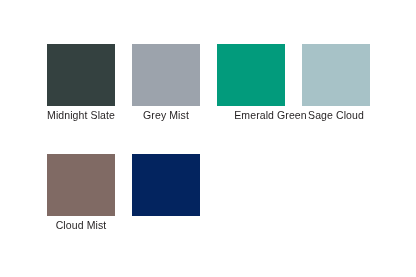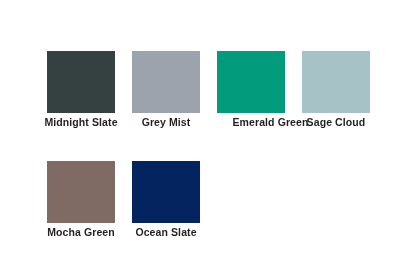--- a/index.html
+++ b/index.html
@@ -16,27 +16,26 @@
   }
   #palette-board {
     position: relative;
     width: 416px;
     height: 277px;
     background: #ffffff;
   }
   .swatch-grid {
     position: absolute;
     left: 47px;
-    top: 51px;
+    top: 44px;
     width: 330px;
     display: grid;
     grid-template-columns: repeat(4, 68px);
     column-gap: 17px;
     row-gap: 33px;
-    font-weight: bold;
   }
   .swatch-cell {
     width: 68px;
     display: flex;
     flex-direction: column;
     align-items: center;
   }
   .swatch-chip {
     width: 68px;
     height: 62px;
@@ -75,22 +74,21 @@
     </div>
 
     <div class="swatch-cell">
       <span class="swatch-chip" style="background-color: rgb(167, 194, 199);"></span>
       <span class="swatch-label" style="color: rgb(35, 31, 32);">Sage Cloud</span>
     </div>
 
 
     <div class="swatch-cell">
       <span class="swatch-chip" style="background-color: rgb(128, 106, 100);"></span>
-      <span class="swatch-label" style="color: rgb(35, 31, 32);">Mocha Green</span>
+      <span class="swatch-label" style="color: rgb(35, 31, 32);">Cloud Mist</span>
     </div>
 
     <div class="swatch-cell">
       <span class="swatch-chip" style="background-color: rgb(3, 36, 95);"></span>
-      <span class="swatch-label" style="color: rgb(35, 31, 32);">Ocean Slate</span>
     </div>
 
   </div>
 </div>
 
 </body></html>

